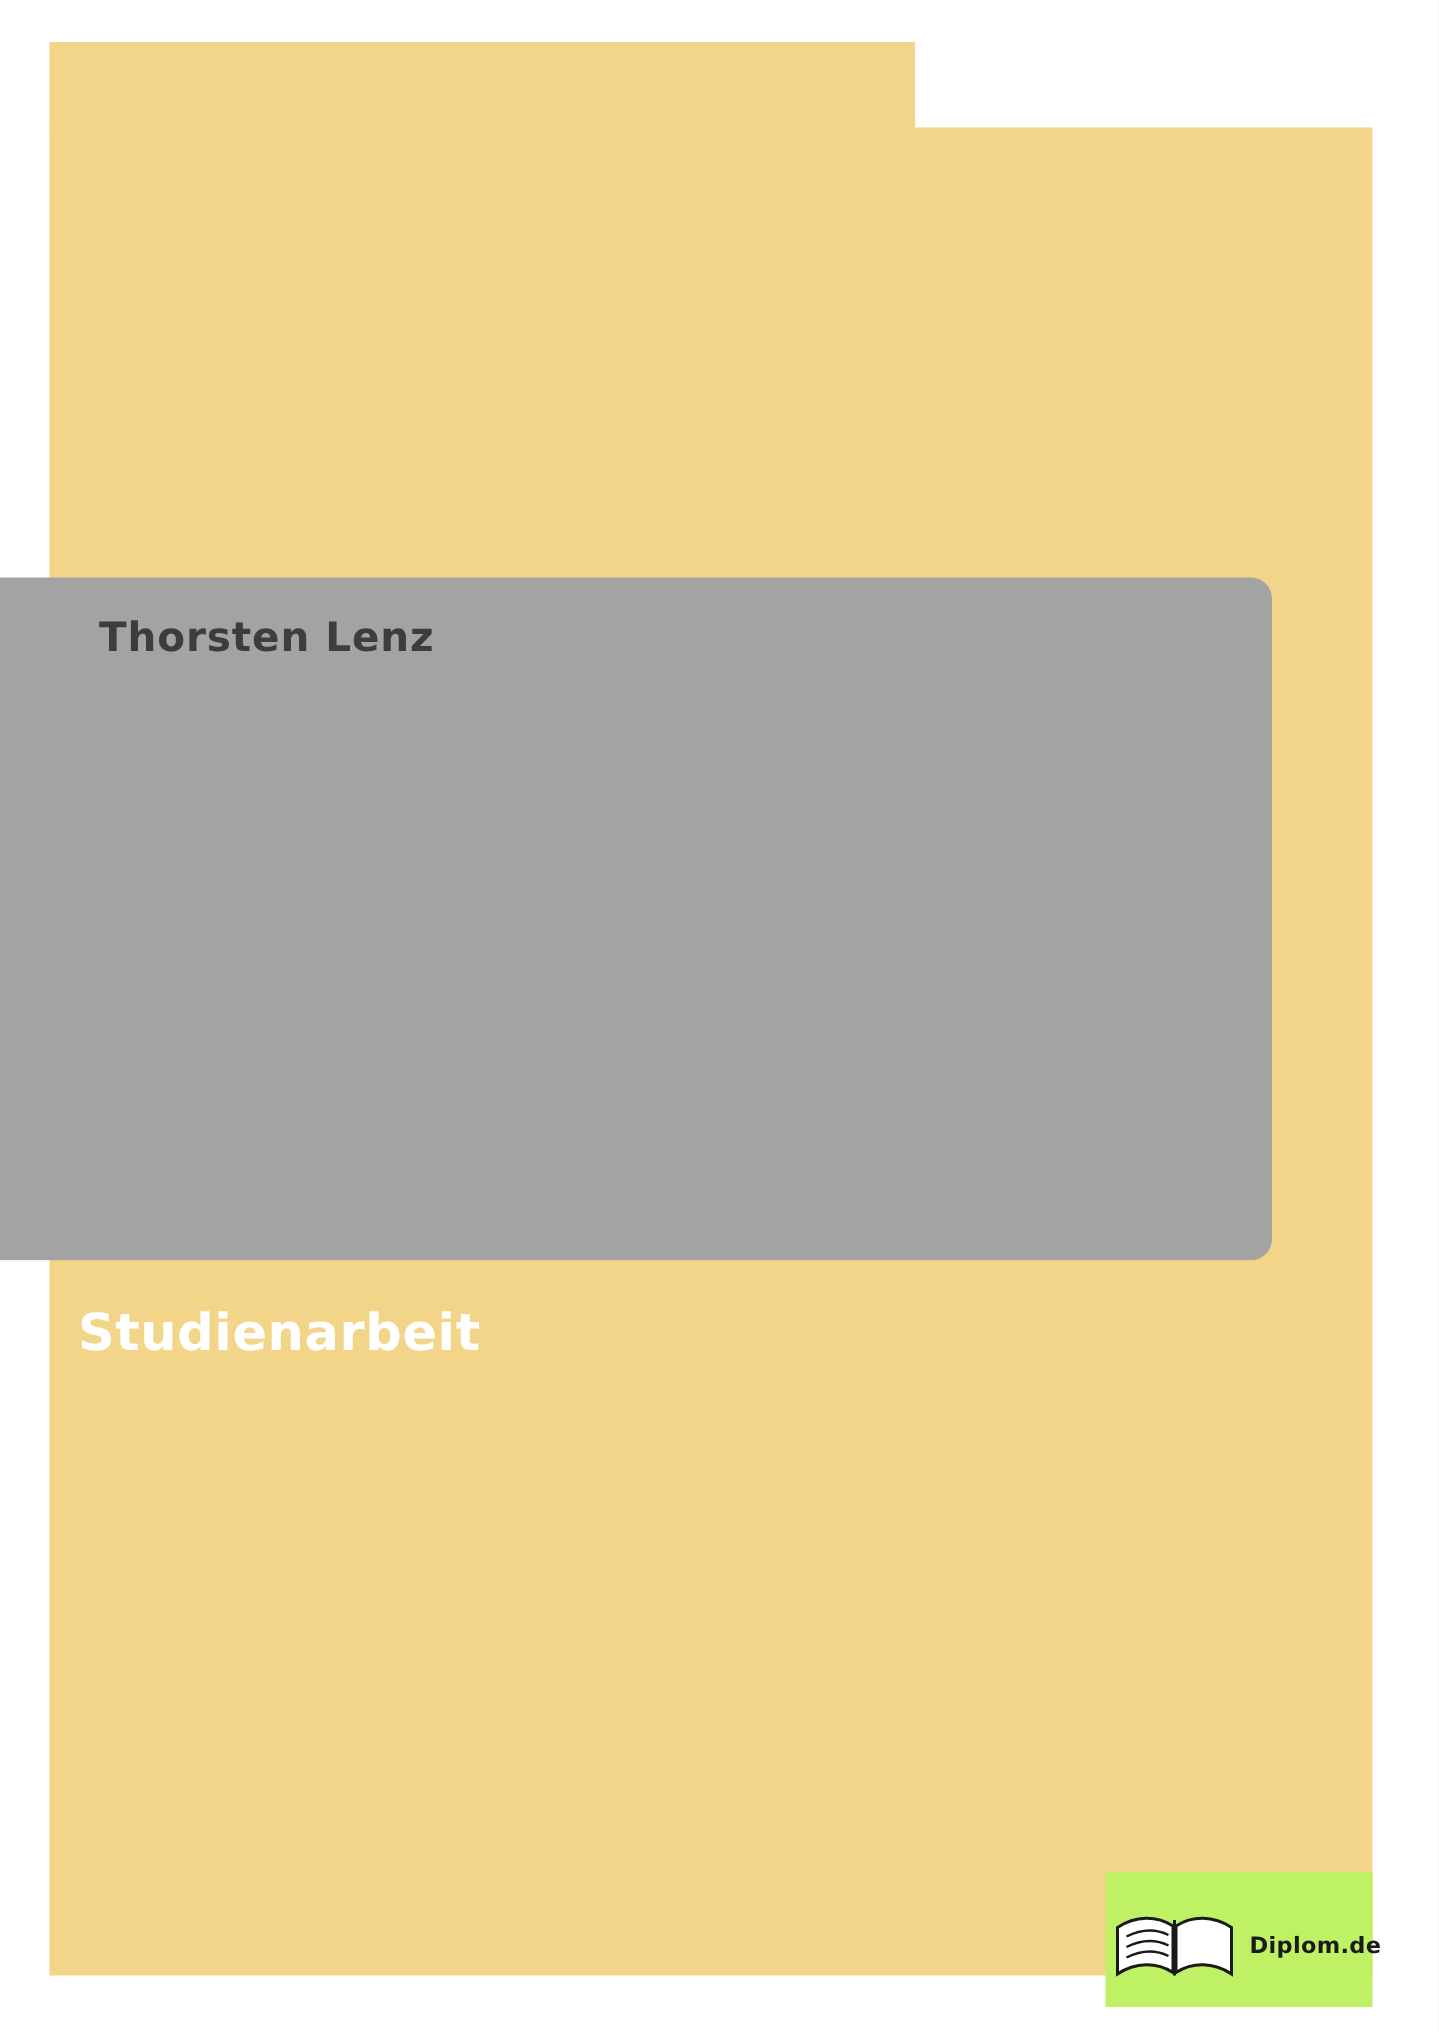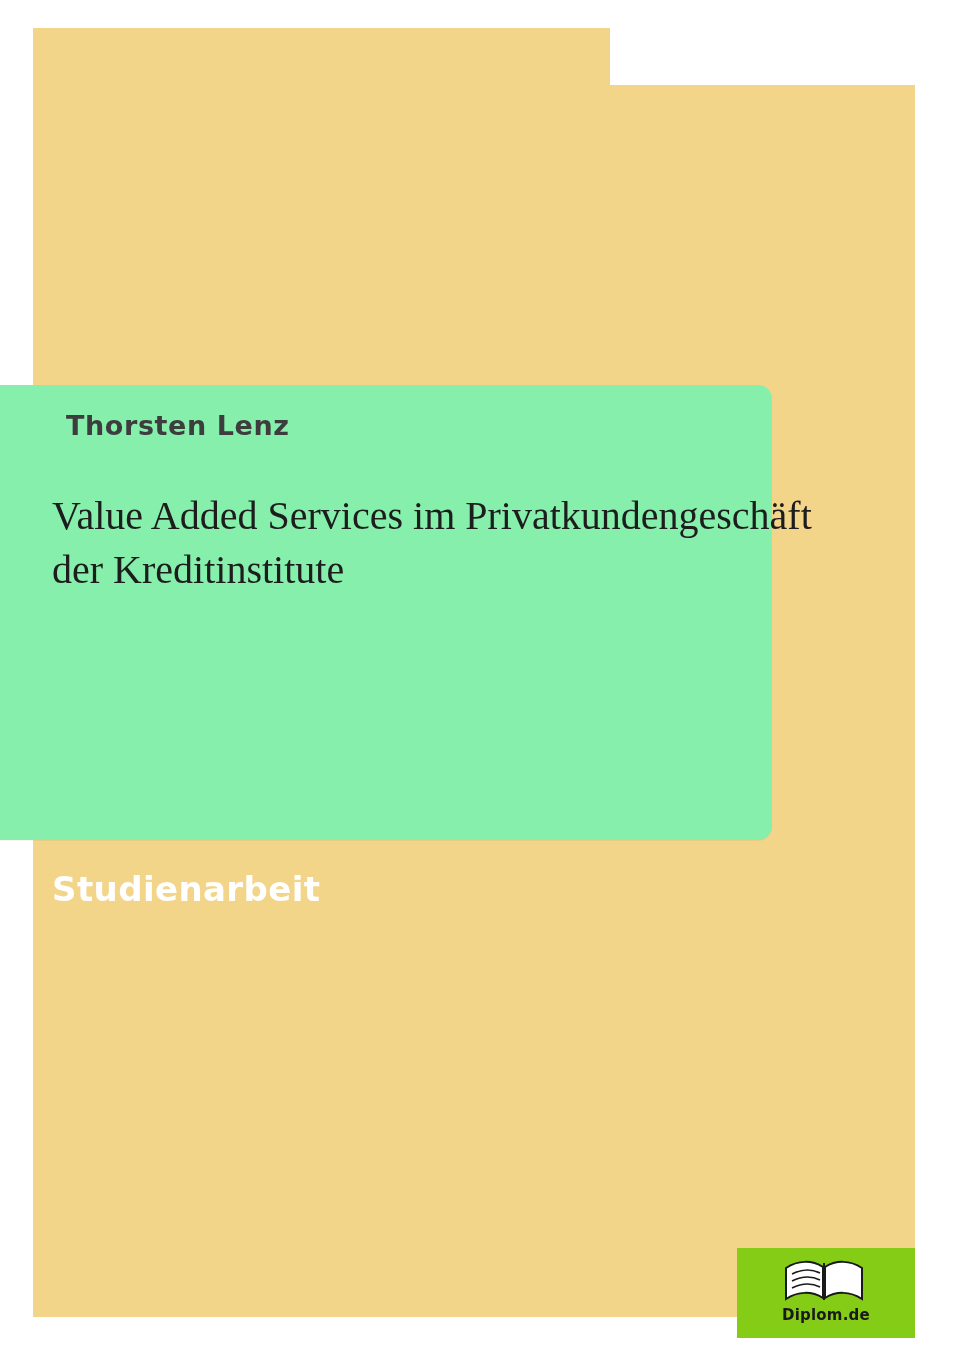--- a/index.html
+++ b/index.html
@@ -51,23 +51,23 @@
     font-weight: 400;
     letter-spacing: 0.5px;
     line-height: 1;
   }
 
   
   .title-card {
     position: absolute;
     left: 0px;
     top: 385px;
-    width: 772px;
+    width: 848px;
     height: 455px;
-    background: #86efac;
+    background: #a3a3a3;
     border-top-right-radius: 14px;
     border-bottom-right-radius: 14px;
     box-shadow: 0 1px 0 rgba(0,0,0,0.04);
   }
 
   .author {
     position: absolute;
     left: 66px;
     top: 25px;
     font-size: 27px;
@@ -101,23 +101,23 @@
     letter-spacing: 0.4px;
   }
 
   
   .logo-box {
     position: absolute;
     left: 737px;
     top: 1248px;
     width: 178px;
     height: 90px;
-    background: #84cc16;
+    background: #bef264;
     display: flex;
-    flex-direction: column;
+    flex-direction: row;
     align-items: center;
     justify-content: flex-start;
     padding-top: 6px;
     box-sizing: border-box;
   }
   .logo-mark {
     width: 96px;
     height: 50px;
     position: relative;
   }
@@ -135,21 +135,20 @@
 
 <div id="cover">
 
   <div class="folder-tab"></div>
   <div class="folder-body"></div>
 
   <div class="category-band">Wirtschaft</div>
 
   <div class="title-card">
     <div class="author">Thorsten Lenz</div>
-    <div class="title">Value Added Services im Privatkundengeschäft der Kreditinstitute</div>
   </div>
 
   <div class="doctype">Studienarbeit</div>
 
   <div class="logo-box">
     <div class="logo-mark">
       <svg width="96" height="50" viewBox="0 0 96 50" xmlns="http://www.w3.org/2000/svg">
         <path d="M8 14 C20 6, 34 6, 45 13 L45 44 C34 37, 20 37, 8 45 Z" fill="#ffffff" stroke="#1a1a1a" stroke-width="2"></path>
         <path d="M47 13 C58 6, 72 6, 84 14 L84 45 C72 37, 58 37, 47 44 Z" fill="#ffffff" stroke="#1a1a1a" stroke-width="2"></path>
         <path d="M14 20 C24 15, 34 15, 42 19" fill="none" stroke="#1a1a1a" stroke-width="1.6"></path>

